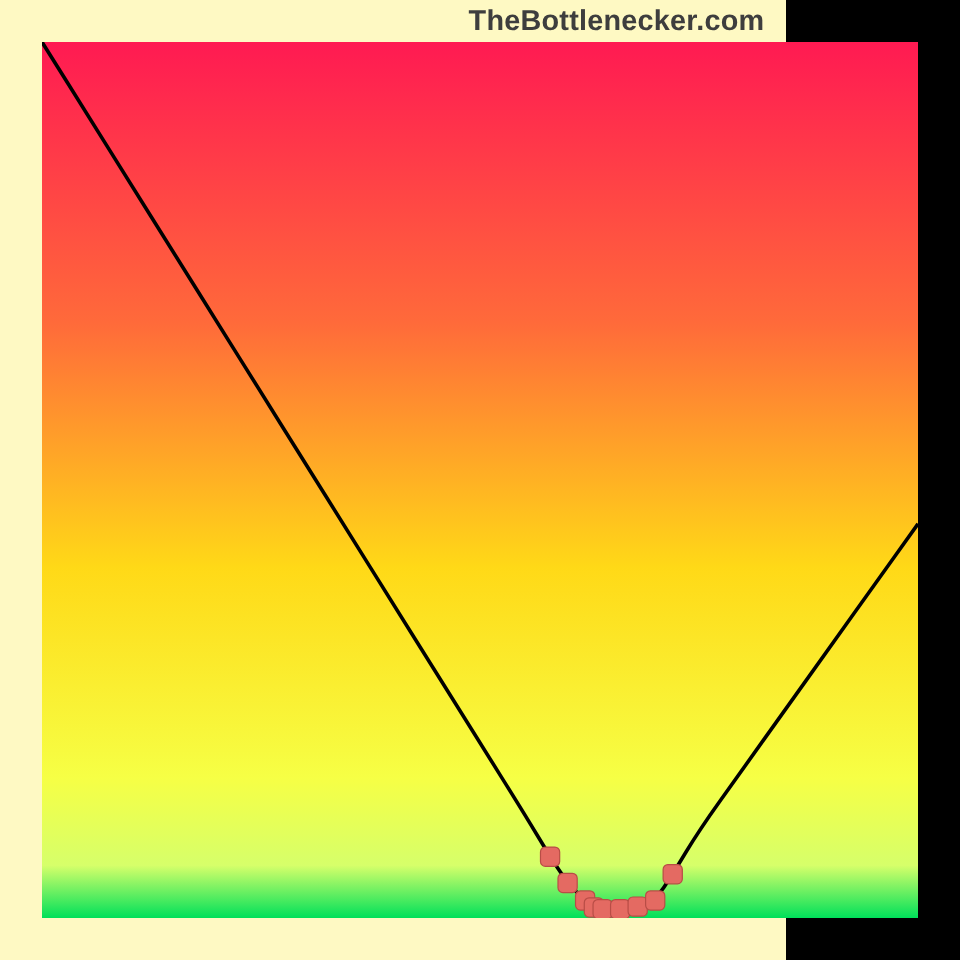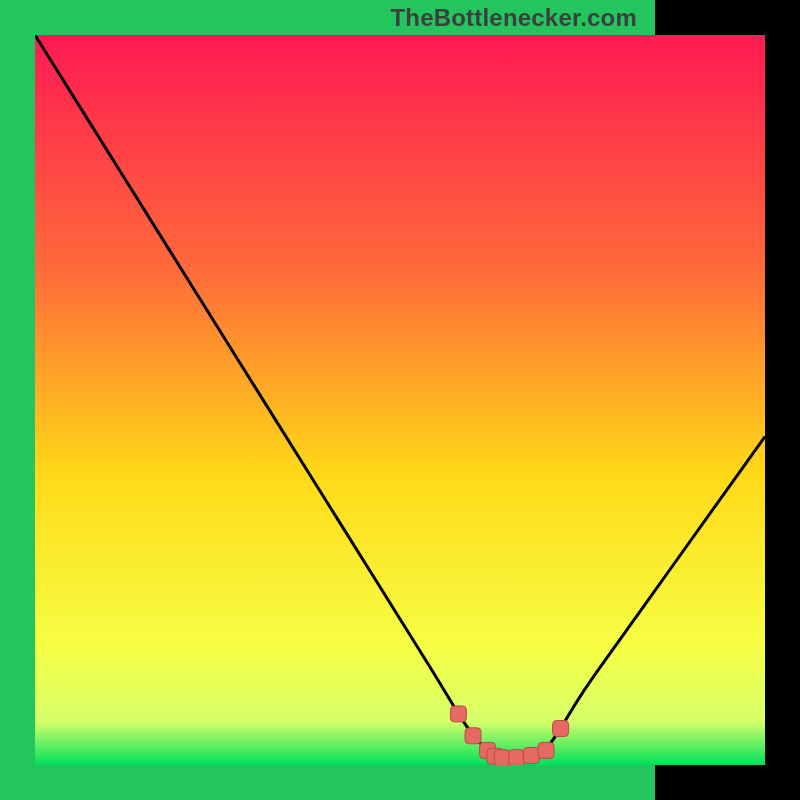--- a/index.html
+++ b/index.html
@@ -1,21 +1,21 @@
 <!DOCTYPE html>
 <html><head>
 <meta charset="utf-8">
 <style>
   * { margin: 0; padding: 0; box-sizing: border-box; }
   html, body { width: 800px; height: 800px; background: #000; overflow: hidden; }
   .frame {
     position: relative;
     width: 655px;
     height: 800px;
-    background: #22c55e;
+    background: #fef9c3;
   }
   .watermark {
     position: absolute;
     top: 4px;
     right: 18px;
     font-family: Arial, Helvetica, sans-serif;
     font-size: 24px;
     font-weight: 600;
     color: #3e3e3e;
     letter-spacing: 0.2px;

